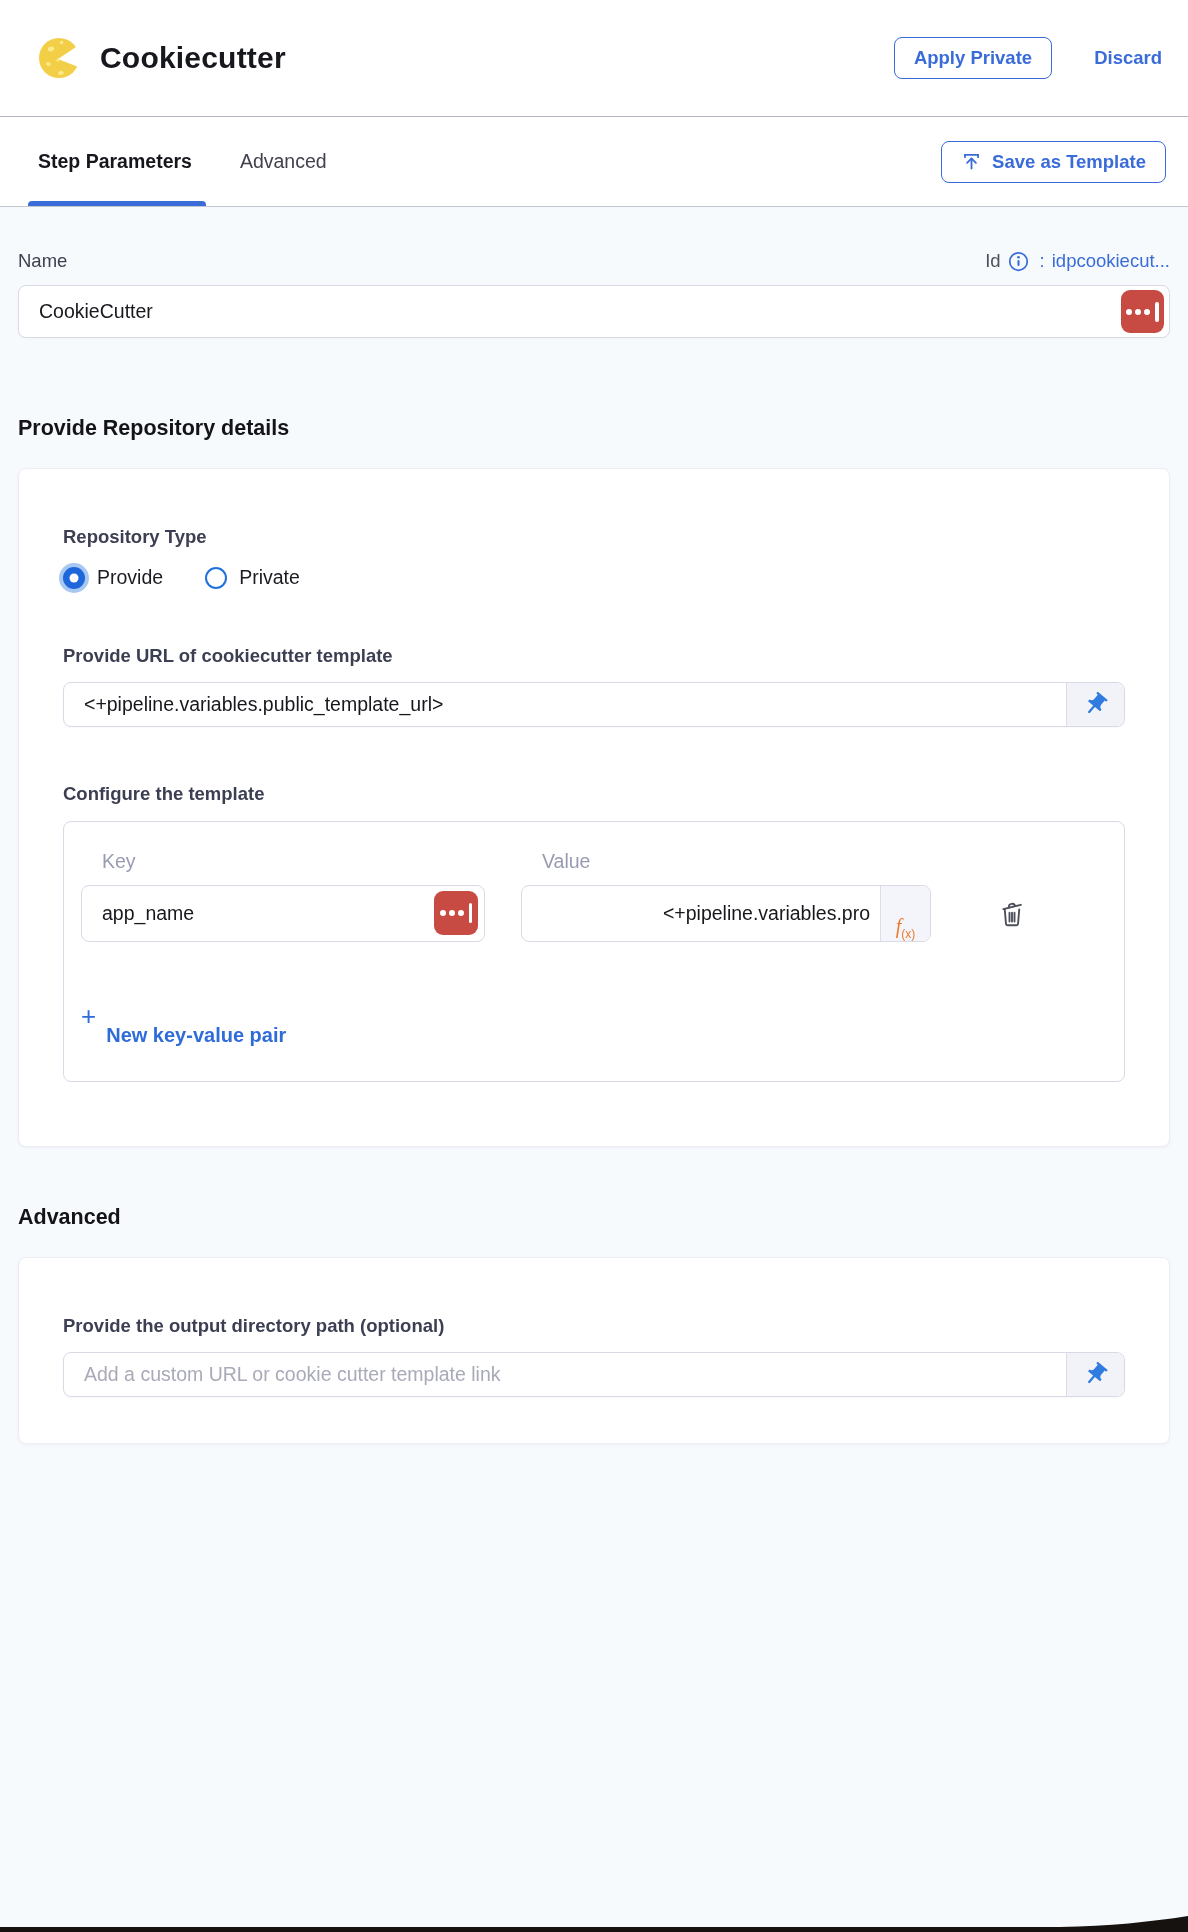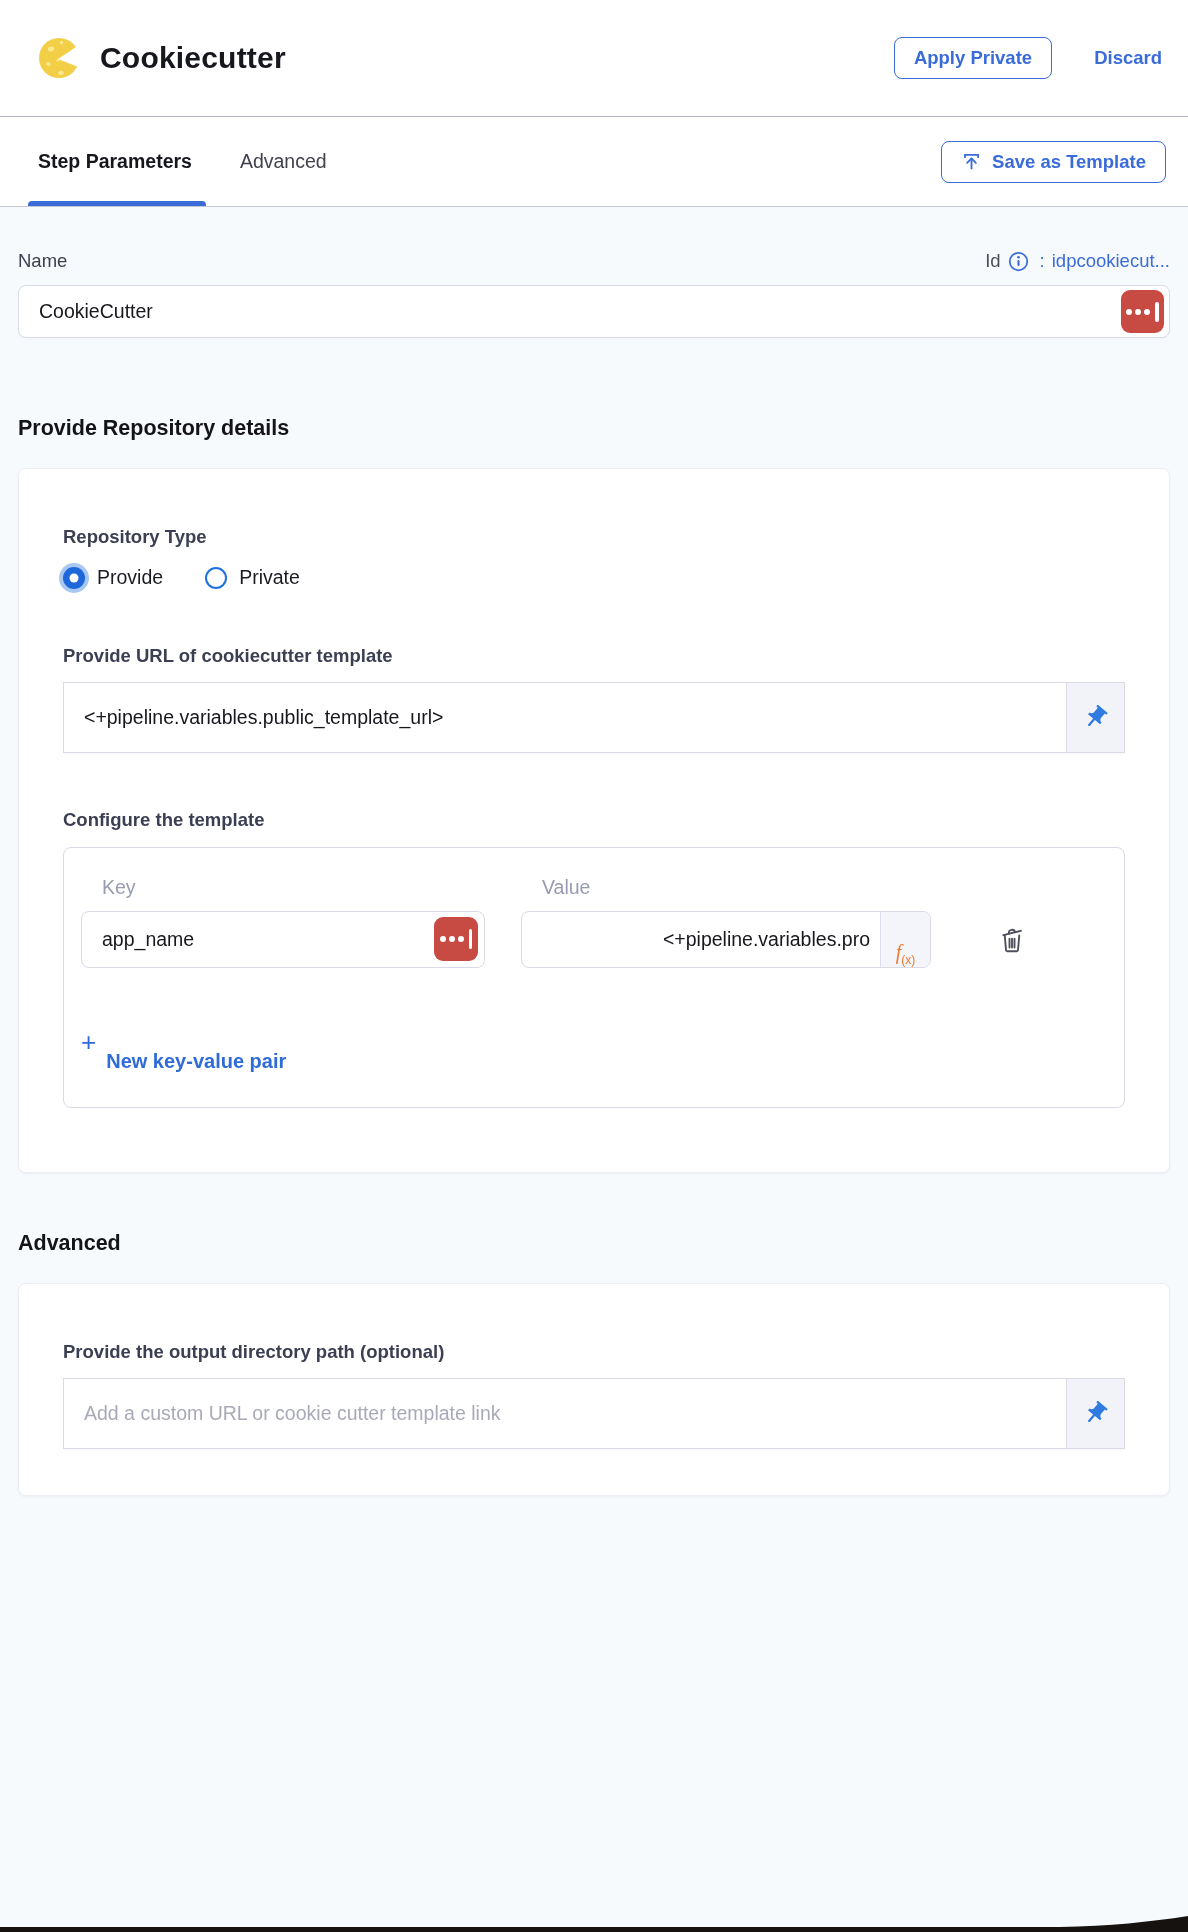--- a/index.html
+++ b/index.html
@@ -84,21 +84,21 @@
 
   .radio-row { margin-top:18px; display:flex; align-items:center; gap:42px; }
   .radio-opt { display:flex; align-items:center; gap:12px; font-size:19.5px; color:#1b1c22; cursor:pointer; }
   .radio { width:22px; height:22px; border-radius:50%; flex:0 0 auto; position:relative; }
   .radio.sel { background:#1e67da; box-shadow:0 0 0 4px #a9c8f1; }
   .radio.sel::after { content:""; position:absolute; left:50%; top:50%; width:9px; height:9px;
     transform:translate(-50%,-50%); background:#fff; border-radius:50%; }
   .radio.unsel { background:#fff; border:2px solid #1f72de; }
 
   .group { margin-top:15px; display:flex; background:#fff; border:1px solid #d9dae5;
-    border-radius:0; height:71px; overflow:hidden; box-shadow:0 1px 2px rgba(40,41,61,.03); }
+    border-radius:8px; height:45px; overflow:hidden; box-shadow:0 1px 2px rgba(40,41,61,.03); }
   .group input { flex:1; border:none; outline:none; background:transparent; font-family:inherit;
     font-size:19.5px; color:#17171d; padding:0 18px 0 20px; min-width:0; }
   .group input::placeholder { color:#a9aab8; }
   .pin-seg { width:58px; flex:0 0 auto; background:#f2f3f9; border-left:1px solid #dcdde8;
     display:flex; align-items:center; justify-content:center; cursor:pointer; }
 
   .mt56 { margin-top:56px; }
 
   .kv-card { margin-top:16px; border:1px solid #d9dae5; border-radius:8px; padding:28px 17px 34px; }
   .kv-headers { display:flex; font-size:19.5px; color:#999bb3; }

